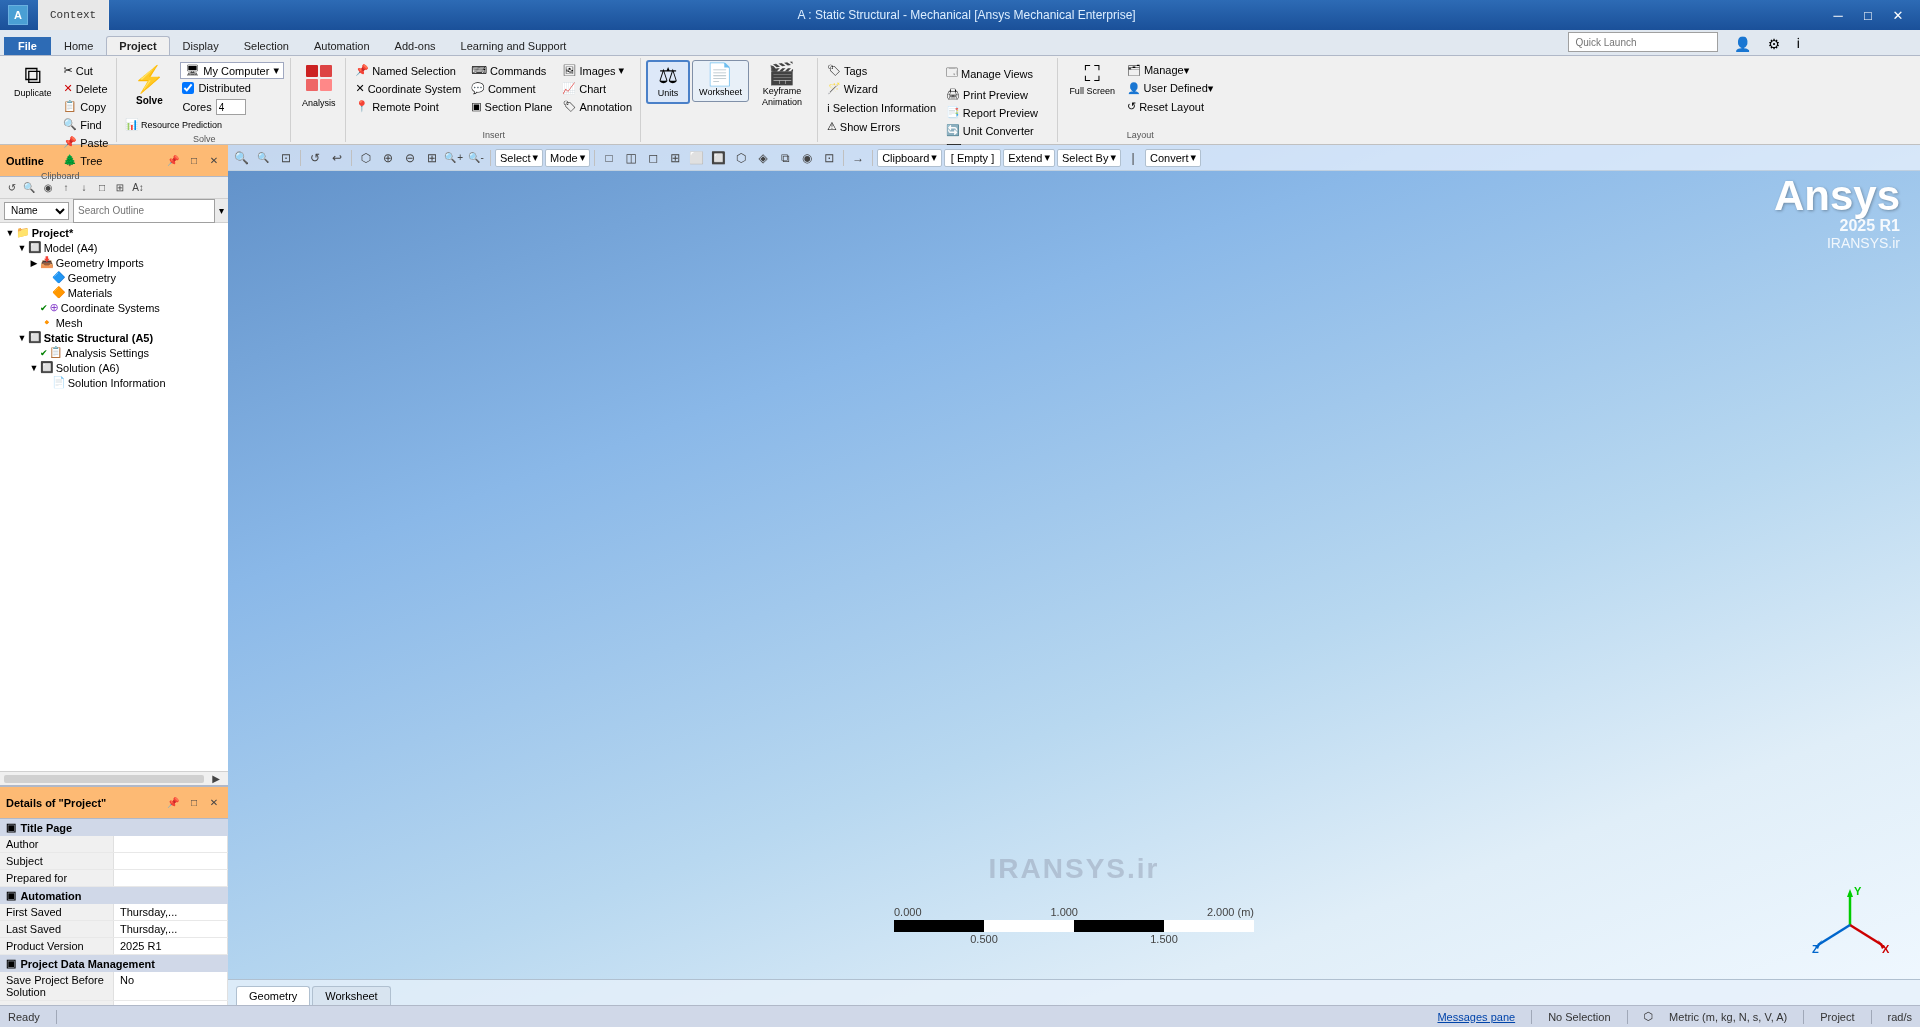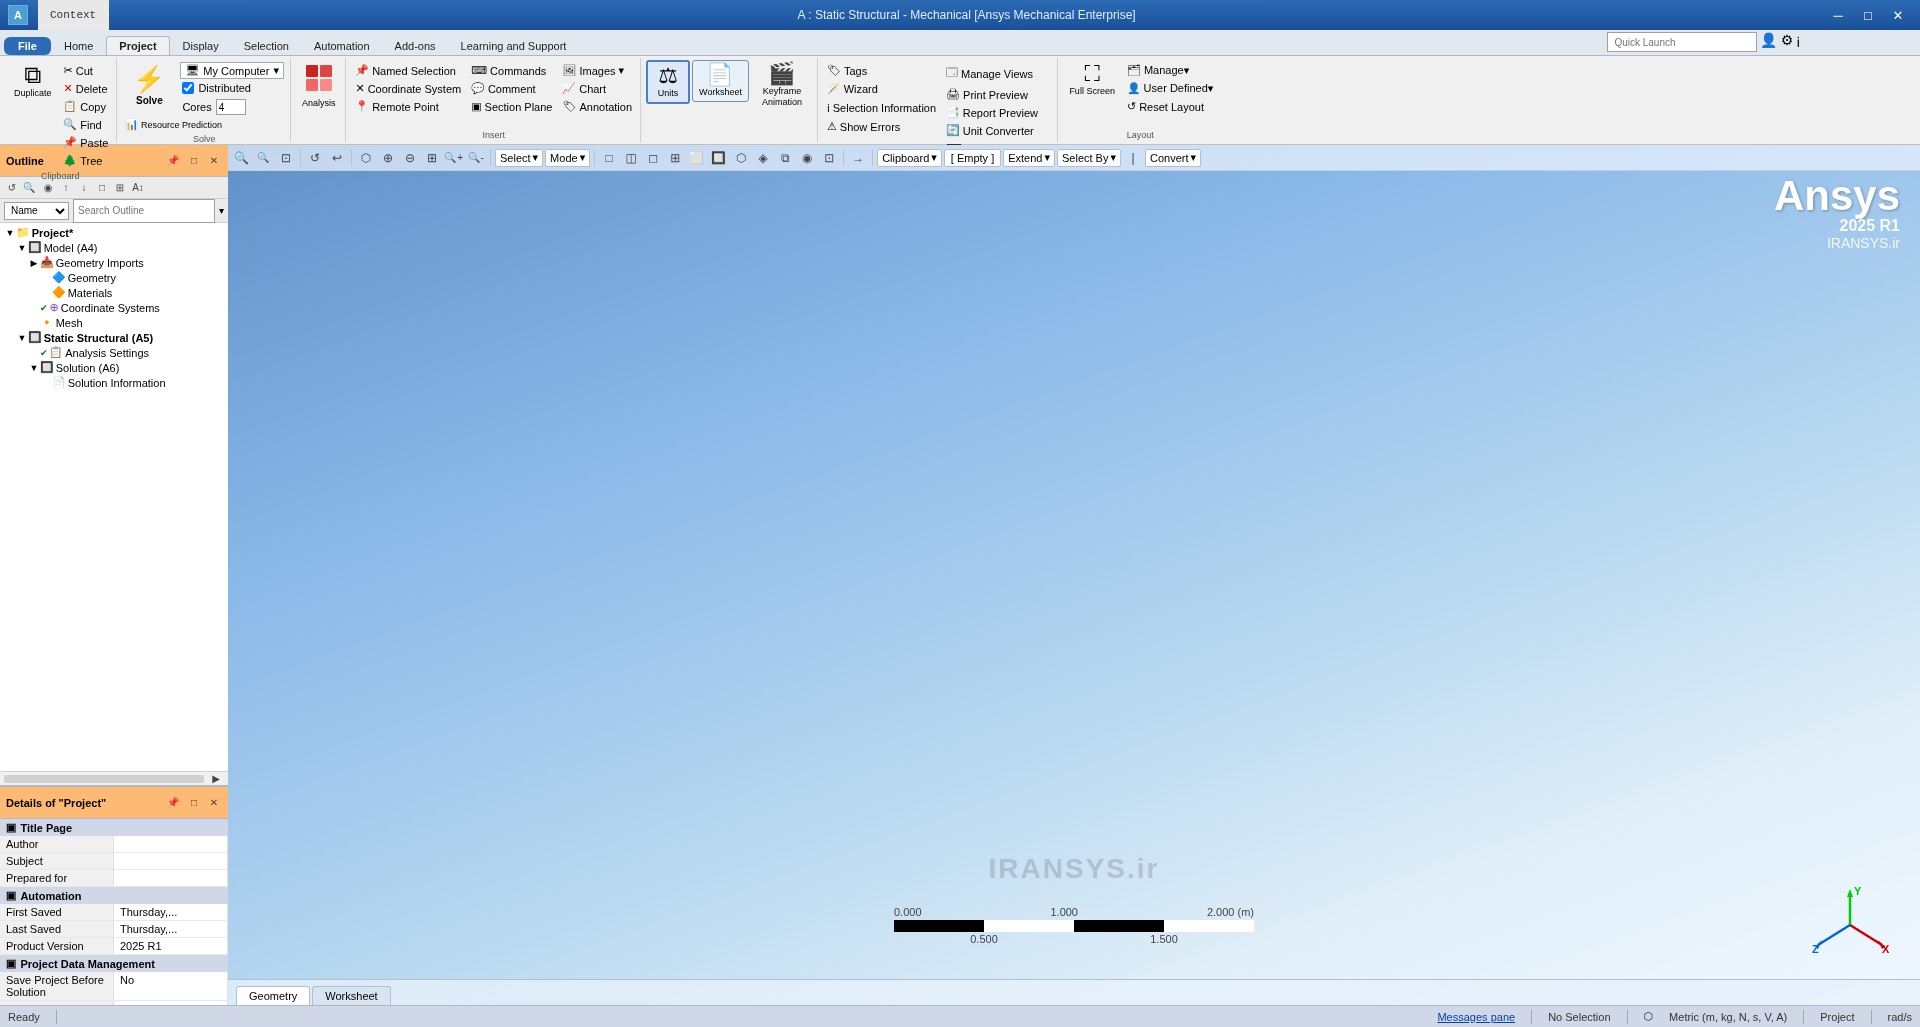--- a/index.html
+++ b/index.html
@@ -59,21 +59,21 @@
       padding: 3px 12px; cursor: pointer; font-size: 11px;
       background: transparent; color: #222; border-radius: 3px 3px 0 0;
       margin-right: 1px;
     }
     .ribbon-tab.active {
       background: #f0f0f0; border: 1px solid #b0b8c8; border-bottom: none;
       font-weight: bold;
     }
     .ribbon-tab.file {
       background: #2d6bb5; color: white; padding: 3px 14px;
-      border-radius: 6px; font-weight: bold;
+      border-radius: 0; font-weight: bold;
     }
     .ribbon-content {
       display: flex; align-items: stretch; padding: 2px 4px; height: 88px;
       gap: 1px; background: #f0f0f0;
     }
     .ribbon-group {
       display: flex; flex-direction: column; align-items: center;
       border-right: 1px solid #d0d0d0; padding: 2px 4px; min-width: 50px;
     }
     .ribbon-group-items {
@@ -308,21 +308,21 @@
   <div class="title-bar-text">A : Static Structural - Mechanical [Ansys Mechanical Enterprise]</div>
   <div class="title-bar-controls">
     <div class="win-btn">─</div>
     <div class="win-btn">□</div>
     <div class="win-btn close">✕</div>
   </div>
 </div>
 
 <div class="ribbon" style="position:relative;">
 
-  <div style="position:absolute;top:2px;right:120px;display:flex;align-items:flex-start;gap:3px;z-index:10;">
+  <div style="position:absolute;top:2px;right:120px;display:flex;align-items:flex-end;gap:16px;z-index:10;">
     <input type="text" style="width: 150px; height: 20px; padding: 2px 6px; border: 1px solid rgb(160, 160, 160); font-size: 10px;" placeholder="Quick Launch">
     <span style="font-size:14px;">👤</span>
     <span style="font-size:14px;cursor:pointer;">⚙</span>
     <span style="font-size:14px;">ℹ</span>
   </div>
 
   <div class="ribbon-tabs">
     <div class="ribbon-tab file">File</div>
     <div class="ribbon-tab">Home</div>
     <div class="ribbon-tab active">Project</div>

